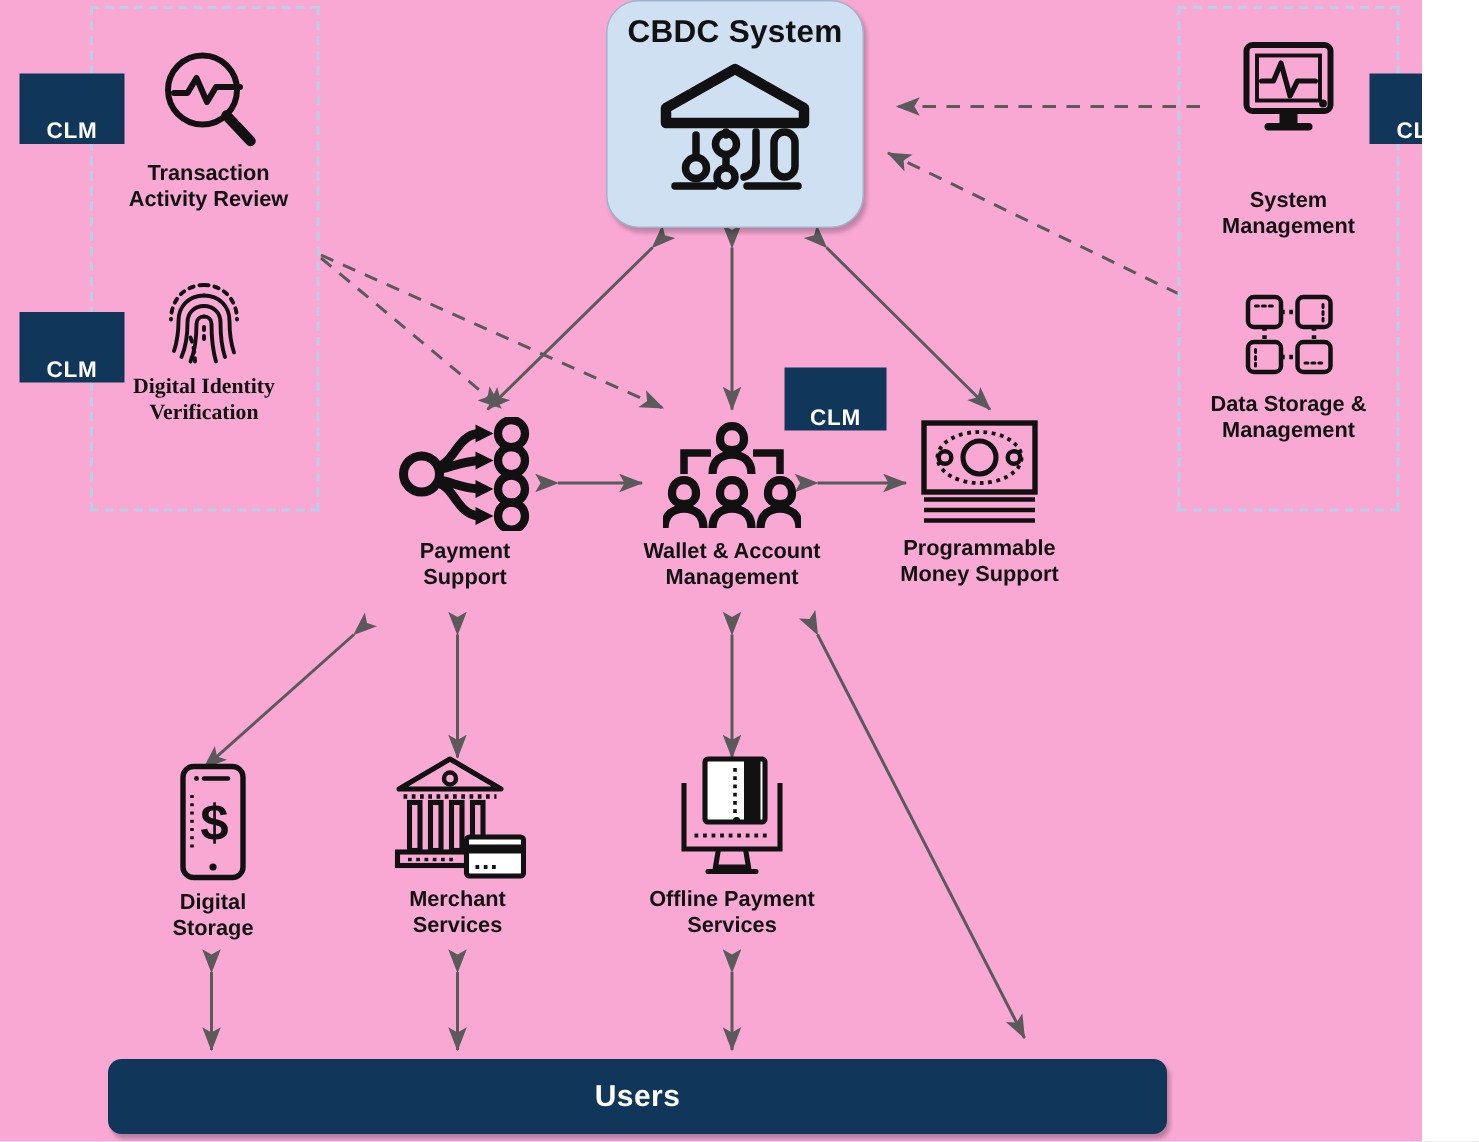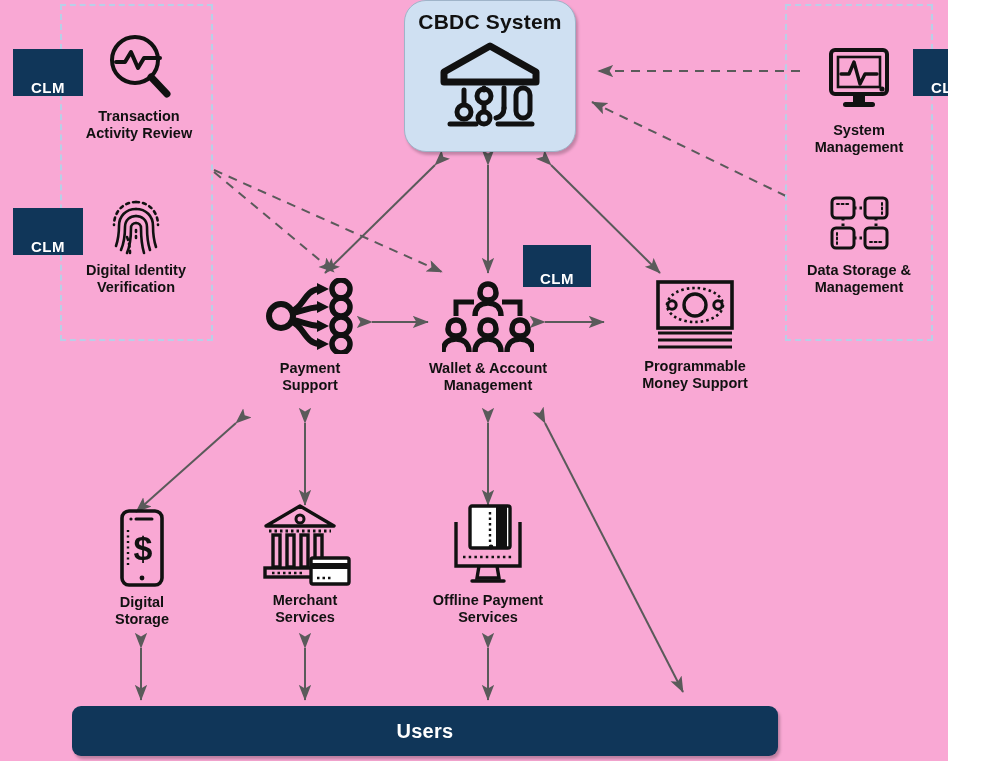--- a/index.html
+++ b/index.html
@@ -124,21 +124,21 @@
       </svg>
     </div>
     <div class="lbl">Transaction
 Activity Review</div>
   </div>
 
   <div class="clm" style="left:13px;top:208px;width:70px;height:47px;font-size:15px;">
     <span>CLM</span>
   </div>
 
-  <div class="node" style="left:72px;top:192px;width:128px;">
+  <div class="node" style="left:72px;top:180px;width:128px;font-family:Liberation Serif, serif;">
     <div class="ico">
       <svg width="62" height="64" viewBox="0 0 62 64">
         <g fill="none" stroke="#111" stroke-width="2.6" stroke-linecap="round">
           <path d="M31 10 C18 10 9 20 9 33" stroke-dasharray="3,4"></path>
           <path d="M31 10 C44 10 53 20 53 33" stroke-dasharray="3,4"></path>
           <path d="M31 17 C21 17 14 24 14 34 C14 42 13 48 11 54"></path>
           <path d="M31 17 C41 17 48 24 48 34 C48 43 49 49 51 55"></path>
           <path d="M31 24 C25 24 20 28 20 35 C20 44 19 51 16 58"></path>
           <path d="M31 24 C37 24 42 28 42 35 C42 45 43 52 45 58"></path>
           <path d="M31 31 C28 31 26 33 26 36 C26 46 25 54 22 61"></path>
@@ -149,21 +149,21 @@
       </svg>
     </div>
     <div class="lbl">Digital Identity
 Verification</div>
   </div>
 
   <div class="clm" style="left:913px;top:49px;width:70px;height:47px;font-size:15px;">
     <span>CLM</span>
   </div>
 
-  <div class="node" style="left:795px;top:44px;width:128px;">
+  <div class="node" style="left:795px;top:24px;width:128px;gap:24px;">
     <div class="ico">
       <svg width="76" height="72" viewBox="0 0 76 72">
         <rect x="10" y="6" width="56" height="44" rx="4" fill="none" stroke="#111" stroke-width="4"></rect>
         <rect x="17" y="13" width="42" height="30" fill="none" stroke="#111" stroke-width="2.6"></rect>
         <path d="M20 30 L28 30 L33 18 L39 40 L44 30 L56 30" fill="none" stroke="#111" stroke-width="3.4" stroke-linecap="round" stroke-linejoin="round"></path>
         <circle cx="61" cy="45" r="2.6" fill="#111"></circle>
         <rect x="32" y="50" width="12" height="8" fill="#111"></rect>
         <rect x="22" y="58" width="32" height="5" rx="2.5" fill="#111"></rect>
       </svg>
     </div>
@@ -251,21 +251,21 @@
           <path d="M33 74 C33 65 39 61 46 61 C53 61 59 65 59 74"></path>
           <path d="M78 42 C83 42 86 46 86 51 C86 55 83 58 78 58 C73 58 70 55 70 51 C70 46 73 42 78 42 Z"></path>
           <path d="M65 74 C65 65 71 61 78 61 C85 61 91 65 91 74"></path>
         </g>
       </svg>
     </div>
     <div class="lbl">Wallet &amp; Account
 Management</div>
   </div>
 
-  <div class="node" style="left:630px;top:278px;width:130px;justify-content:flex-end;">
+  <div class="node" style="left:588px;top:278px;width:130px;justify-content:flex-end;">
     <div class="ico">
       <svg width="86" height="74" viewBox="0 0 86 74">
         <rect x="6" y="4" width="74" height="46" fill="none" stroke="#111" stroke-width="3.6"></rect>
         <ellipse cx="43" cy="27" rx="28" ry="17" fill="none" stroke="#111" stroke-width="2.6" stroke-dasharray="2.5,3"></ellipse>
         <circle cx="43" cy="27" r="11" fill="none" stroke="#111" stroke-width="3.4"></circle>
         <circle cx="20" cy="27" r="4.2" fill="none" stroke="#111" stroke-width="3"></circle>
         <circle cx="66" cy="27" r="4.2" fill="none" stroke="#111" stroke-width="3"></circle>
         <g stroke="#111" stroke-width="3">
           <line x1="6" y1="55" x2="80" y2="55"></line>
           <line x1="6" y1="62" x2="80" y2="62"></line>

